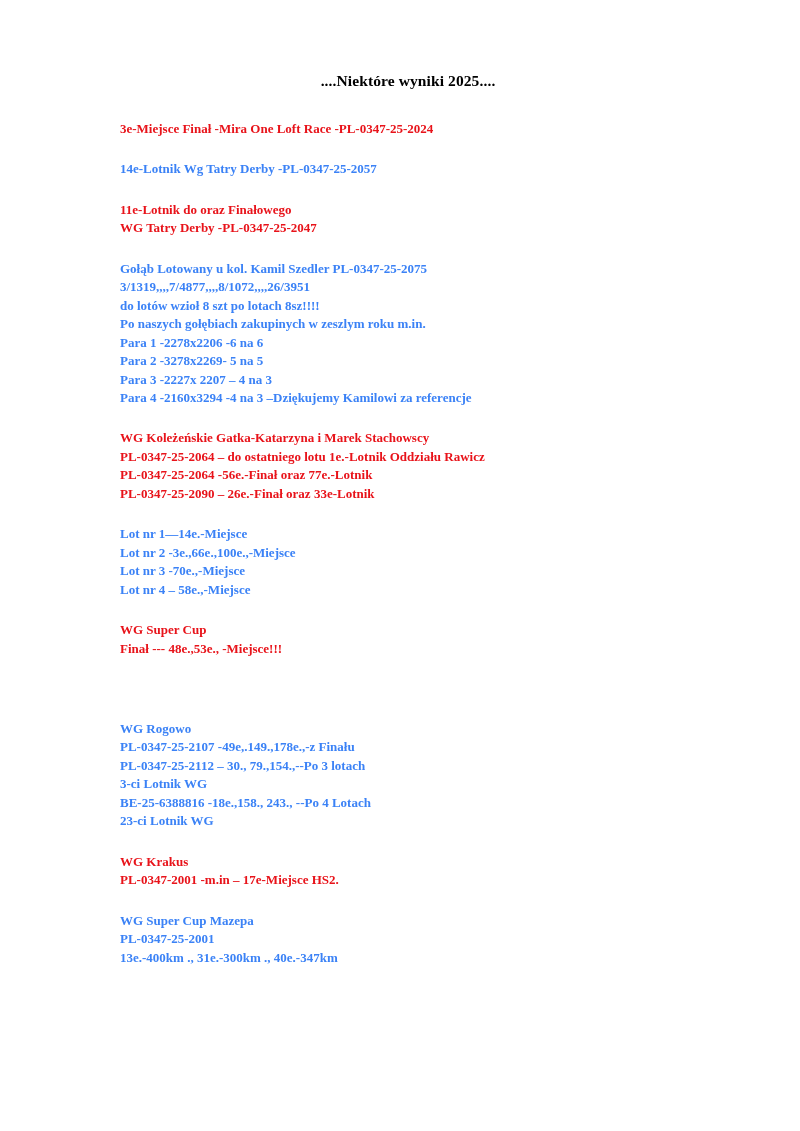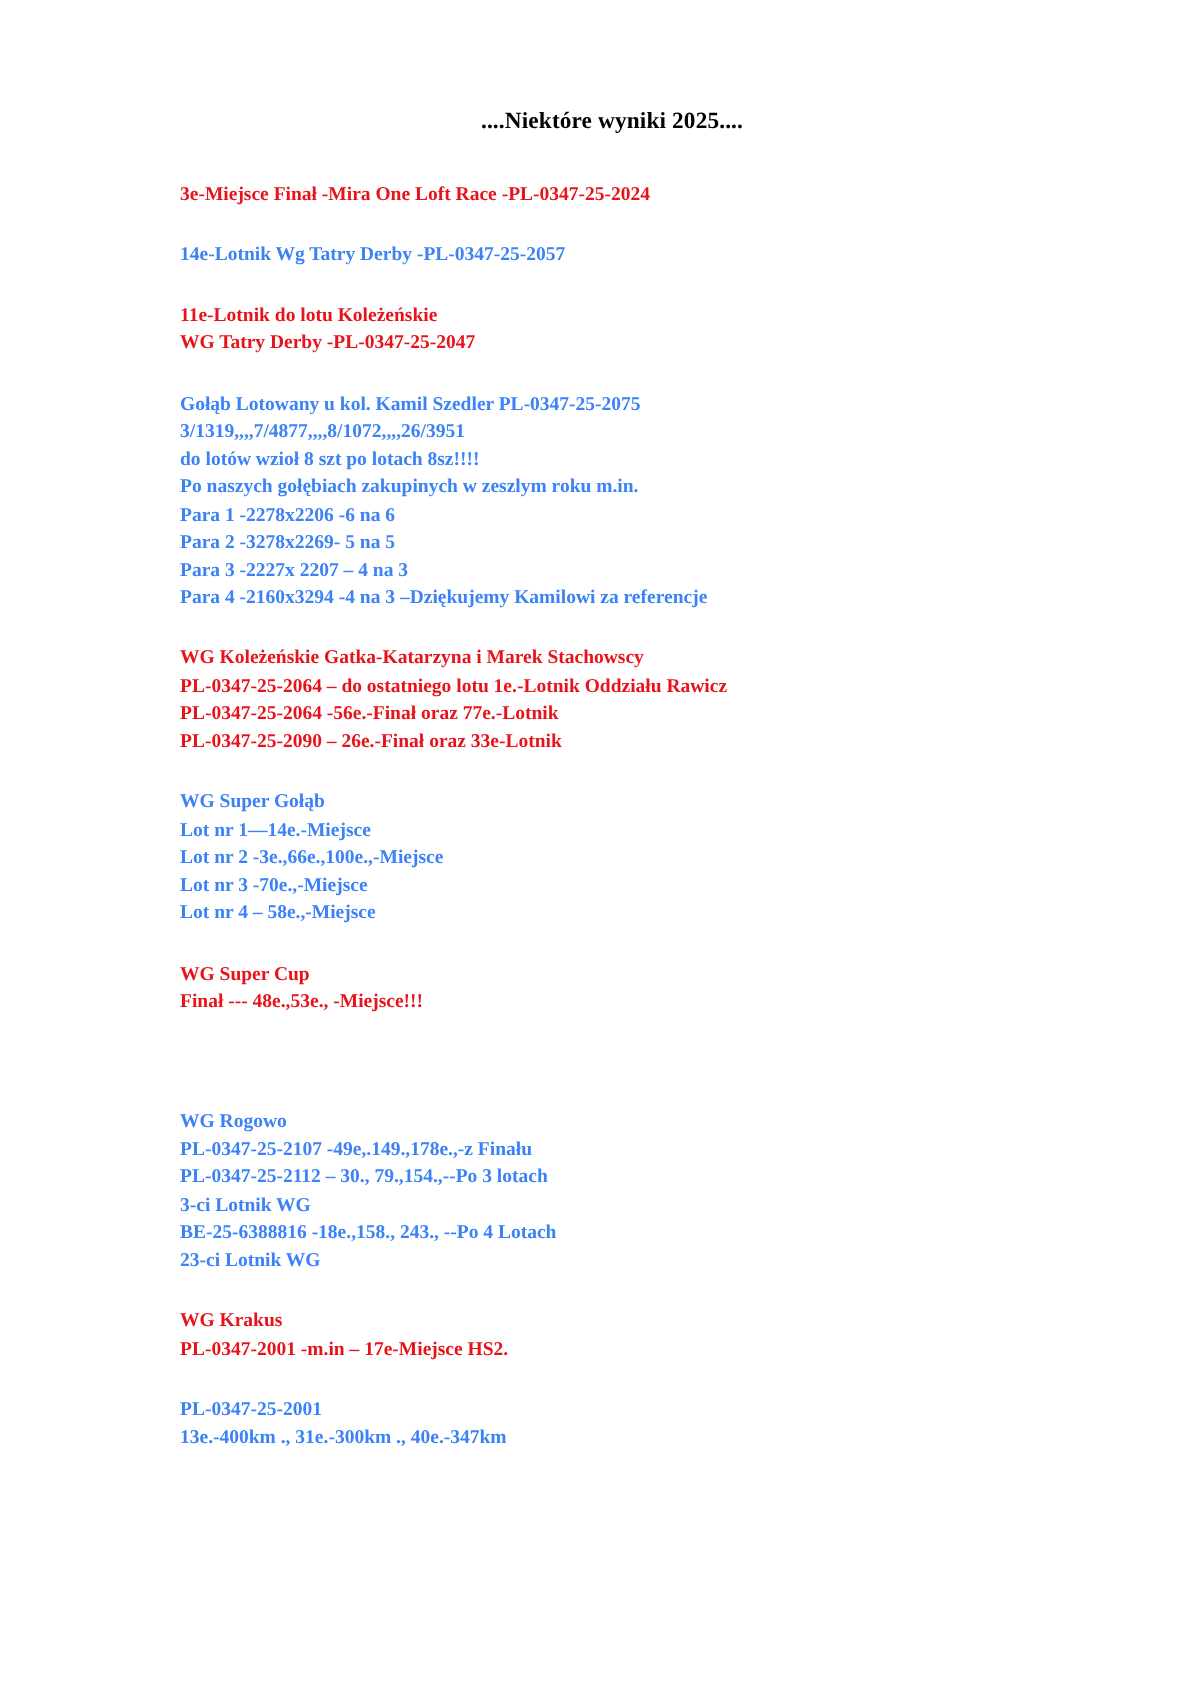--- a/index.html
+++ b/index.html
@@ -54,41 +54,40 @@
 <div class="page">
   <div class="doc-title">....Niektóre wyniki 2025....</div>
   <div id="content">
       <div class="block">
         <div class="line red">3e-Miejsce Finał -Mira One Loft Race -PL-0347-25-2024</div>
       </div>
       <div class="block">
         <div class="line black">14e-Lotnik Wg Tatry Derby -PL-0347-25-2057</div>
       </div>
       <div class="block">
-        <div class="line red">11e-Lotnik do lotu Koleżeńskie</div>
+        <div class="line red">11e-Lotnik do oraz Finałowego</div>
         <div class="line red">WG Tatry Derby -PL-0347-25-2047</div>
       </div>
       <div class="block">
         <div class="line black">Gołąb Lotowany u kol. Kamil Szedler PL-0347-25-2075</div>
         <div class="line black">3/1319,,,,7/4877,,,,8/1072,,,,26/3951</div>
         <div class="line black">do lotów wzioł 8 szt po lotach 8sz!!!!</div>
         <div class="line black">Po naszych gołębiach zakupinych w zeszlym roku m.in.</div>
         <div class="line black">Para 1 -2278x2206 -6 na 6</div>
         <div class="line black">Para 2 -3278x2269- 5 na 5</div>
         <div class="line black">Para 3 -2227x 2207 – 4 na 3</div>
         <div class="line black">Para 4 -2160x3294 -4 na 3 –Dziękujemy Kamilowi za referencje</div>
       </div>
       <div class="block">
         <div class="line red">WG Koleżeńskie Gatka-Katarzyna i Marek Stachowscy</div>
         <div class="line red">PL-0347-25-2064 – do ostatniego lotu 1e.-Lotnik Oddziału Rawicz</div>
         <div class="line red">PL-0347-25-2064 -56e.-Finał oraz 77e.-Lotnik</div>
         <div class="line red">PL-0347-25-2090 – 26e.-Finał oraz 33e-Lotnik</div>
       </div>
       <div class="block">
-        <div class="line black">WG Super Gołąb</div>
         <div class="line black">Lot nr 1—14e.-Miejsce</div>
         <div class="line black">Lot nr 2 -3e.,66e.,100e.,-Miejsce</div>
         <div class="line black">Lot nr 3 -70e.,-Miejsce</div>
         <div class="line black">Lot nr 4 – 58e.,-Miejsce</div>
       </div>
       <div class="block">
         <div class="line red">WG Super Cup</div>
         <div class="line red">Finał --- 48e.,53e., -Miejsce!!!</div>
       </div>
       <div class="spacer-xl"></div>
@@ -98,17 +97,18 @@
         <div class="line black">PL-0347-25-2112 – 30., 79.,154.,--Po 3 lotach</div>
         <div class="line black">3-ci Lotnik WG</div>
         <div class="line black">BE-25-6388816 -18e.,158., 243., --Po 4 Lotach</div>
         <div class="line black">23-ci Lotnik WG</div>
       </div>
       <div class="block">
         <div class="line red">WG Krakus</div>
         <div class="line red">PL-0347-2001 -m.in – 17e-Miejsce HS2.</div>
       </div>
       <div class="block">
+        <div class="line black">WG Super Cup Mazepa</div>
         <div class="line black">PL-0347-25-2001</div>
         <div class="line black">13e.-400km ., 31e.-300km ., 40e.-347km</div>
       </div>
     </div>
 </div>
 
 </body></html>

